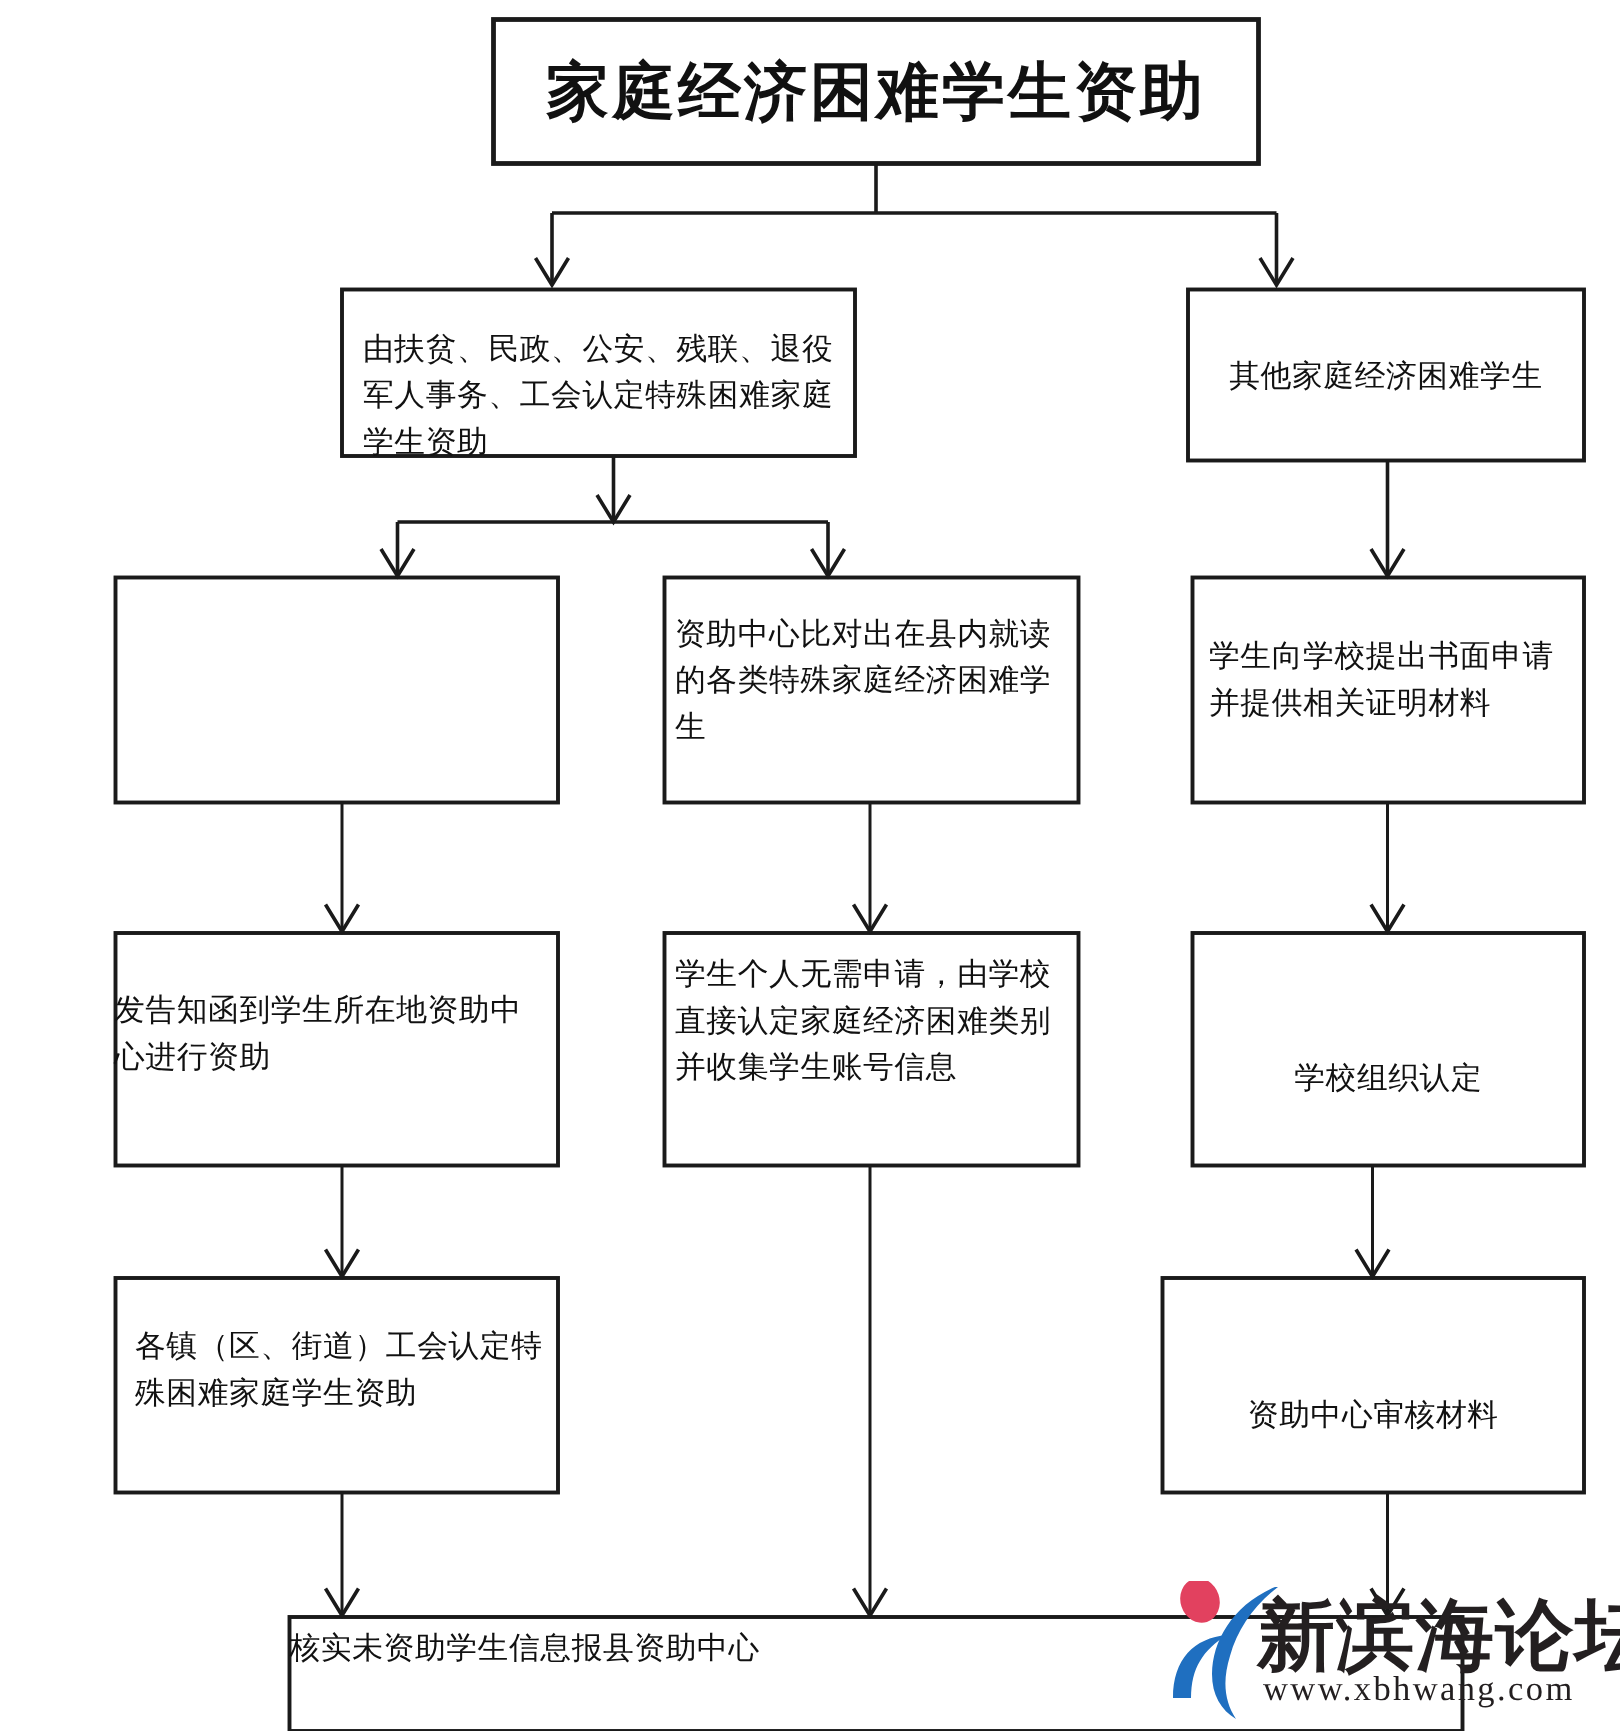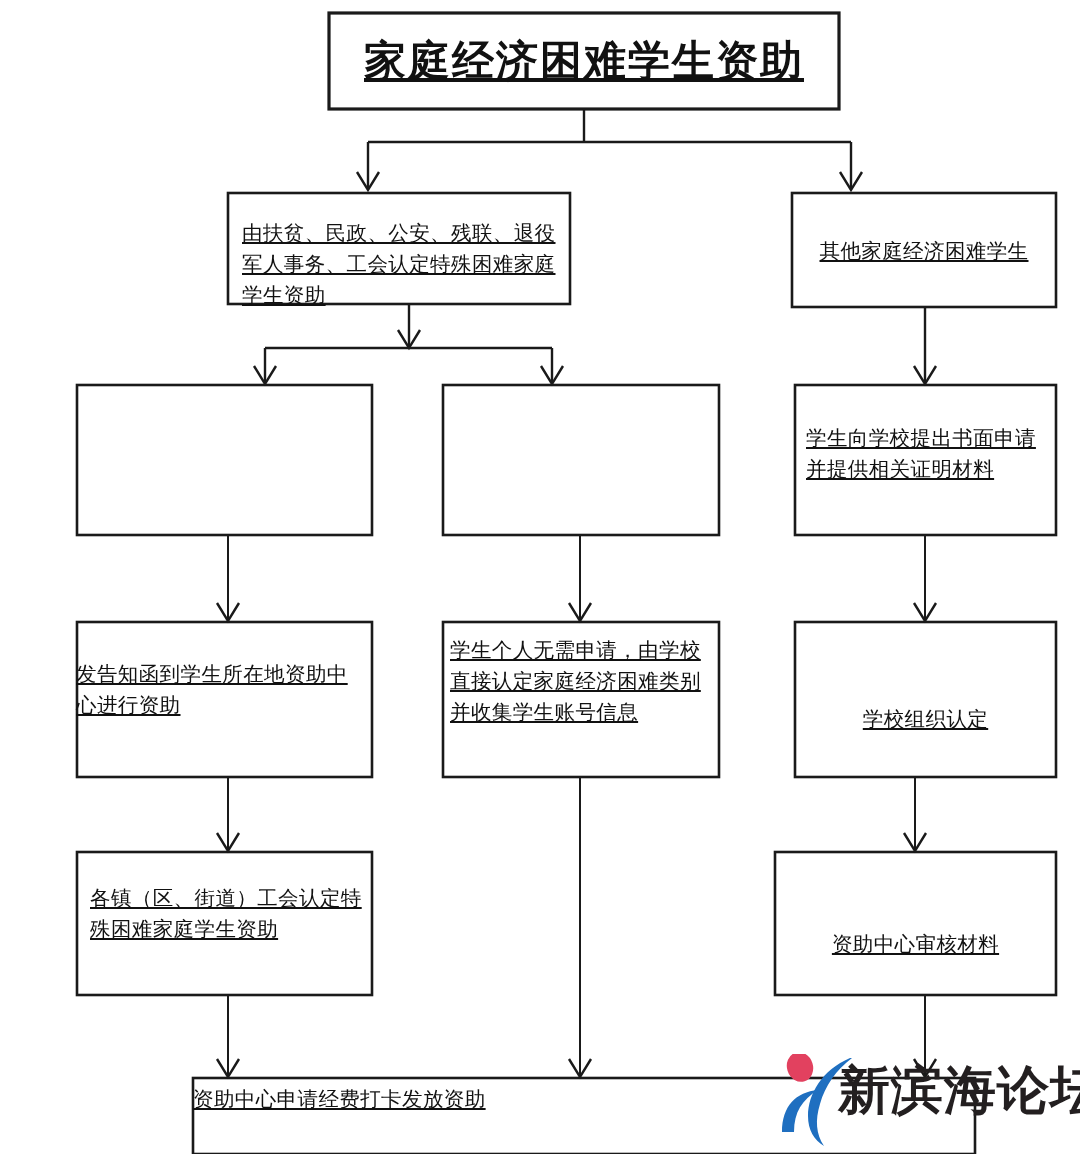--- a/index.html
+++ b/index.html
@@ -53,21 +53,20 @@
   .node-text {
     position: absolute;
     box-sizing: border-box;
     color: #111111;
     font-family: "Liberation Sans", "DejaVu Sans", sans-serif;
     font-size: 20.5px;
     line-height: 31px;
     letter-spacing: 0.4px;
     white-space: pre-wrap;
     word-break: break-all;
-    text-decoration: underline;
   }
   .node-text.title-text {
     font-size: 42px;
     font-weight: bold;
     line-height: 48px;
     letter-spacing: 2px;
     text-align: center;
     display: flex;
     align-items: center;
     justify-content: center;
@@ -188,37 +187,39 @@
     <path class="arrowhead" d="M 914 1059 L 925 1077 L 936 1059"></path>
   </svg>
 
   <div class="node-text title-text" style="left:329px; top:13px; width:510px; height:96px;">家庭经济困难学生资助</div>
 
   <div class="node-text align-left" style="left:242px; top:202px; width:320px; height:95px;margin-top:15px;">由扶贫、民政、公安、残联、退役军人事务、工会认定特殊困难家庭学生资助</div>
 
   <div class="node-text align-center vcenter" style="left:798px; top:193px; width:252px; height:114px;">其他家庭经济困难学生</div>
 
 
+  <div class="node-text align-left" style="left:450px; top:407px; width:264px; height:110px;">资助中心比对出在县内就读的各类特殊家庭经济困难学生</div>
 
   <div class="node-text align-left" style="left:806px; top:422px; width:244px; height:100px;">学生向学校提出书面申请并提供相关证明材料</div>
 
   <div class="node-text align-left" style="left:76px; top:658px; width:274px; height:100px;">发告知函到学生所在地资助中心进行资助</div>
 
   <div class="node-text align-left" style="left:450px; top:634px; width:264px; height:110px;">学生个人无需申请，由学校直接认定家庭经济困难类别并收集学生账号信息</div>
 
   <div class="node-text align-center vcenter" style="left:801px; top:622px; width:249px; height:193px;">学校组织认定</div>
 
   <div class="node-text align-left" style="left:90px; top:882px; width:274px; height:100px;">各镇（区、街道）工会认定特殊困难家庭学生资助</div>
 
   <div class="node-text align-center vcenter" style="left:781px; top:852px; width:269px; height:183px;">资助中心审核材料</div>
 
-  <div class="node-text align-center" style="left:193px; top:1079px; width:590px; height:40px; line-height:40px;">资助中心申请经费打卡发放资助</div>
+  <div class="node-text align-center" style="left:193px; top:1079px; width:590px; height:40px; line-height:40px;">核实未资助学生信息报县资助中心</div>
 
   <div class="watermark">
     <svg width="92" height="96" viewBox="0 0 92 96" style="position:absolute;left:0;top:-4px;">
       <ellipse cx="28" cy="13" rx="13" ry="15" fill="#e2415f" transform="rotate(-18 28 13)"></ellipse>
       <path d="M 10 78 C 10 52, 24 38, 46 36 C 30 46, 22 58, 22 78 Z" fill="#1f6fc0"></path>
       <path d="M 78 4 C 50 16, 36 40, 36 62 C 36 76, 42 86, 52 92 C 44 80, 43 66, 48 50 C 53 32, 64 16, 80 4 Z" fill="#1f6fc0"></path>
     </svg>
     <div class="wm-cn">新滨海论坛</div>
+    <div class="wm-url">www.xbhwang.com</div>
   </div>
 
 </div>
 
 </body></html>

